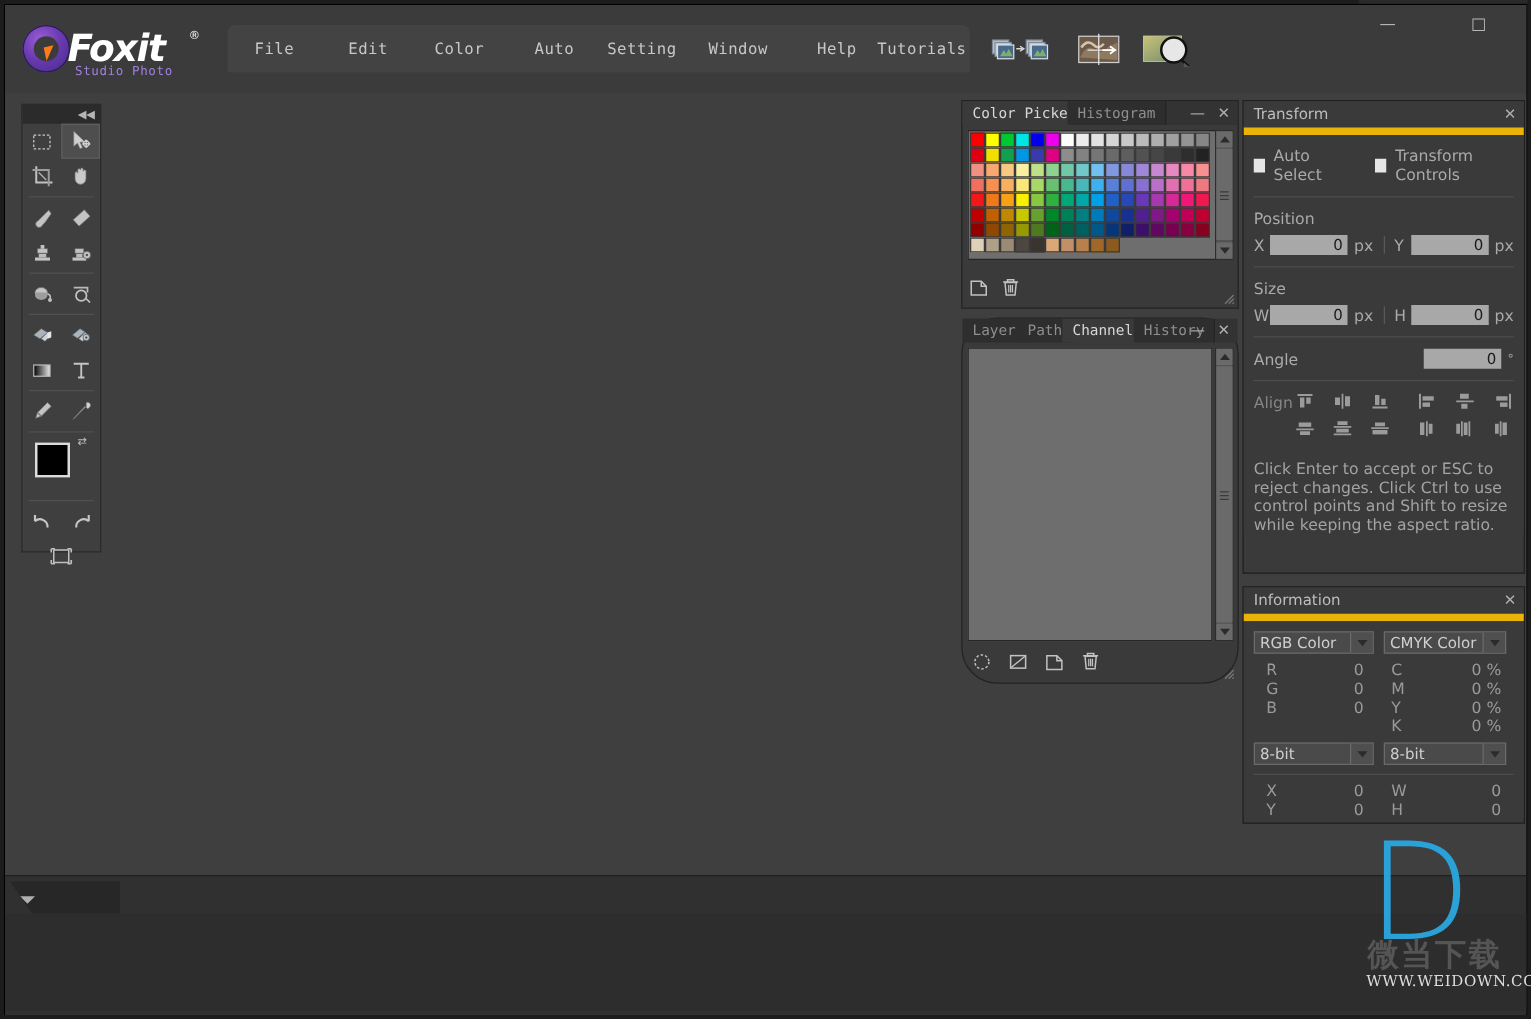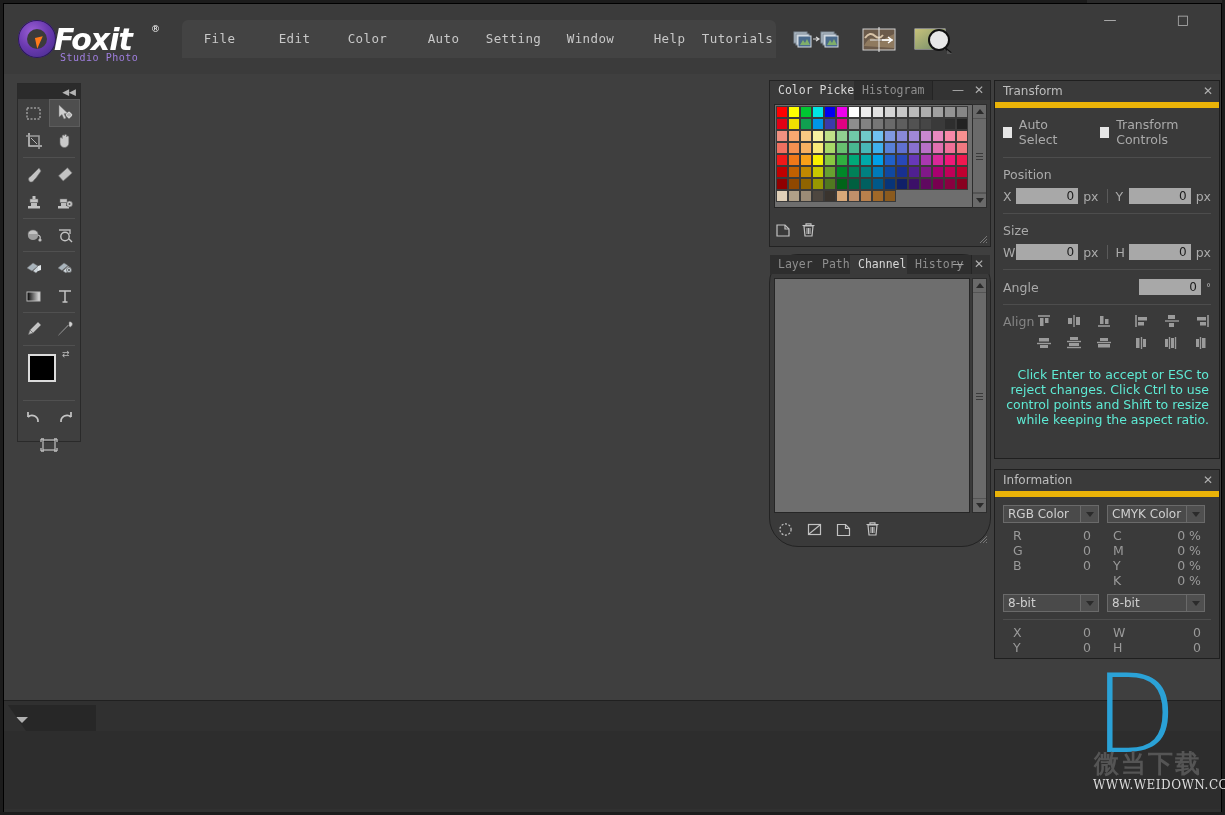--- a/index.html
+++ b/index.html
@@ -113,21 +113,21 @@
     line-height:21px;padding-left:8px;border-bottom:6px solid #eab308;}
   .rp-body{position:relative;background:#3a3a3a;}
   .rp-x{position:absolute;right:6px;top:3px;color:#b0b0b0;font-size:12px;line-height:14px;cursor:default;}
   .lbl{color:#aaa;font-size:12.5px;font-family:"DejaVu Sans",sans-serif;}
   .lbl-dim{color:#858585;font-size:12.5px;font-family:"DejaVu Sans",sans-serif;}
   .chk{width:11px;height:11px;background:#e6e6e6;display:inline-block;vertical-align:-1px;}
   .numfield{background:#a8a8a8;border:none;color:#1c1c1c;font-size:12px;text-align:right;
     padding:1px 4px 1px 0;font-family:"DejaVu Sans",sans-serif;box-sizing:border-box;height:16px;}
   .divider{height:1px;background:#4d4d4d;}
   .vdiv{width:1px;background:#5a5a5a;display:inline-block;height:14px;vertical-align:-2px;}
-  .helptext{color:#5eead4;font-size:12.5px;line-height:15px;font-family:"DejaVu Sans",sans-serif;text-align:right;}
+  .helptext{color:#a3a3a3;font-size:12.5px;line-height:15px;font-family:"DejaVu Sans",sans-serif;}
   .combo{position:relative;height:18px;background:#4a4a4a;border:1px solid #6a6a6a;
     box-sizing:border-box;color:#cfcfcf;font-size:12px;line-height:16px;padding-left:4px;}
   .combo-btn{position:absolute;right:0;top:0;width:17px;height:16px;background:#4f4f4f;
     border-left:1px solid #6a6a6a;display:flex;align-items:center;justify-content:center;}
   .infrow{color:#9a9a9a;font-size:12.5px;font-family:"DejaVu Sans",sans-serif;}
   .align-ic{width:20px;height:16px;display:flex;align-items:center;justify-content:center;cursor:default;}
 
   
   .wm{position:absolute;left:1080px;top:648px;width:145px;height:140px;pointer-events:none;}
   .wm-d{position:absolute;left:10px;top:0px;font-size:108px;color:#2aa8e0;

